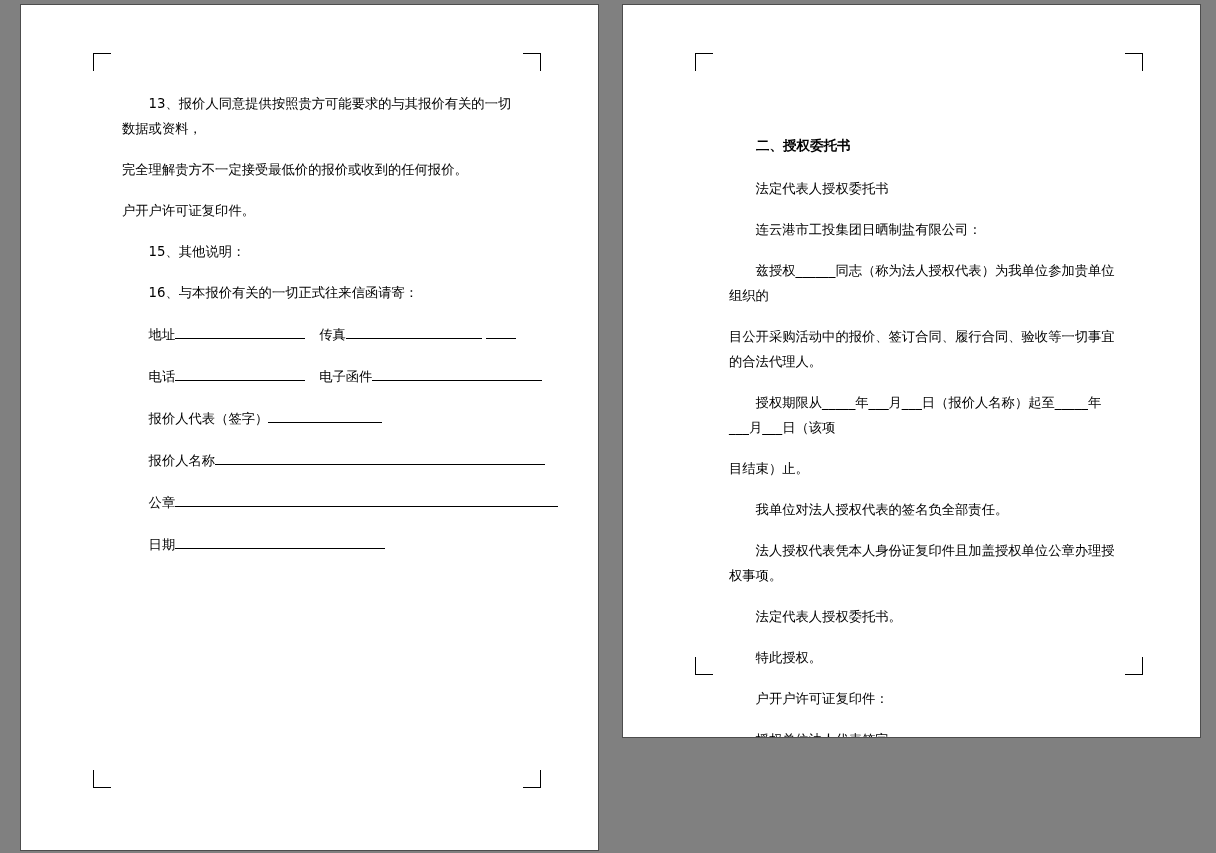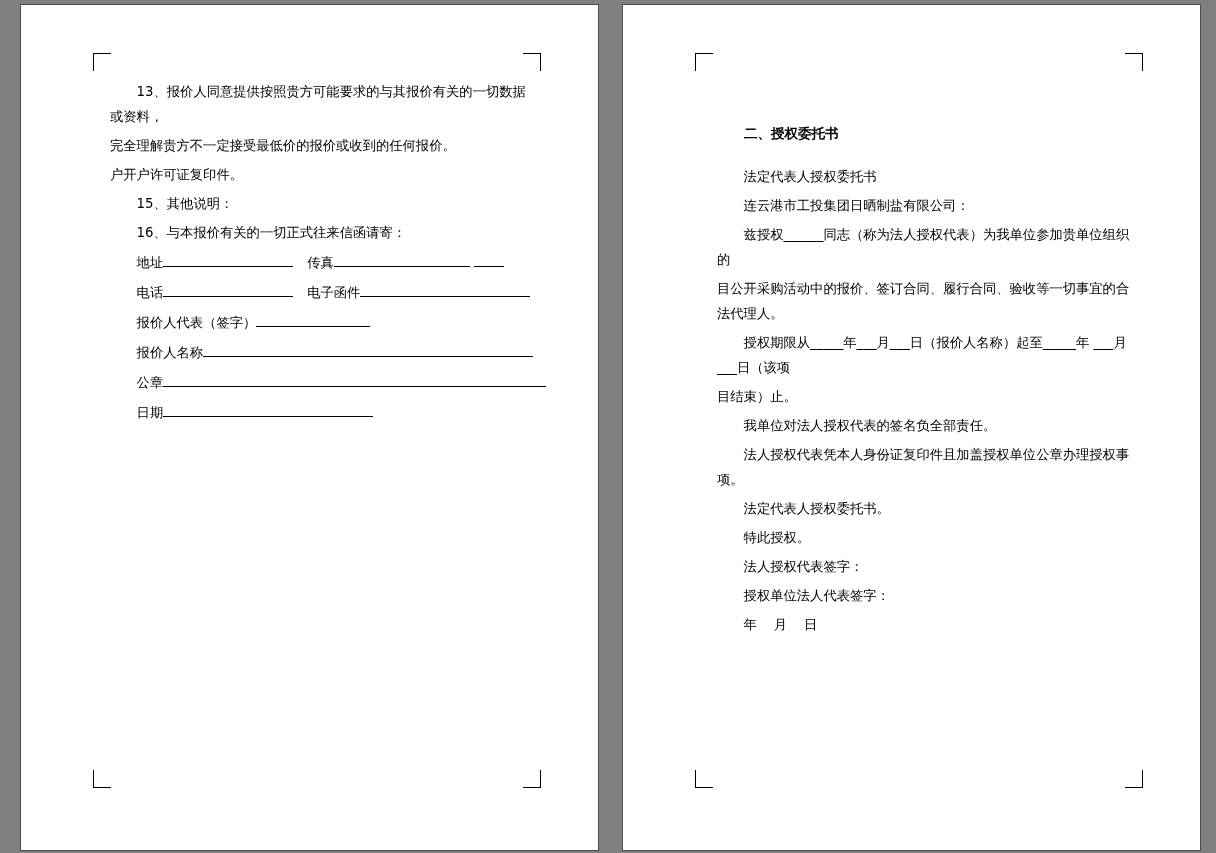--- a/index.html
+++ b/index.html
@@ -29,21 +29,21 @@
     overflow: hidden;
   }
   .page-left {
     width: 577px;
     height: 845px;
     margin-left: 21px;
     margin-top: 5px;
   }
   .page-right {
     width: 577px;
-    height: 845px;
+    height: 732px;
     margin-left: 11px;
     margin-top: 5px;
   }
   
   .crop {
     position: absolute;
     width: 18px;
     height: 18px;
   }
   .crop::before, .crop::after {
@@ -74,21 +74,21 @@
     line-height: 25px;
     color: #000;
     font-family: "DejaVu Sans", "Liberation Sans", sans-serif;
   }
   .content.right-col {
     left: 90px;
     top: 112px;
     width: 425px;
   }
   p {
-    margin: 4px;
+    margin: 16px;
     white-space: pre-wrap;
   }
   .indent { text-indent: 2em; }
   .heading {
     font-weight: bold;
     text-indent: 2em;
     margin-bottom: 18px;
     font-size: 13.5px;
   }
   .para { text-indent: 2em; }
@@ -143,19 +143,19 @@
       <p class="para">法定代表人授权委托书</p>
       <p class="para">连云港市工投集团日晒制盐有限公司：</p>
       <p class="para">兹授权______同志（称为法人授权代表）为我单位参加贵单位组织的</p>
       <p>目公开采购活动中的报价、签订合同、履行合同、验收等一切事宜的合法代理人。</p>
       <p class="para">授权期限从_____年___月___日（报价人名称）起至_____年 ___月___日（该项</p>
       <p>目结束）止。</p>
       <p class="para">我单位对法人授权代表的签名负全部责任。</p>
       <p class="para">法人授权代表凭本人身份证复印件且加盖授权单位公章办理授权事项。</p>
       <p class="para">法定代表人授权委托书。</p>
       <p class="para">特此授权。</p>
-      <p class="para">法人授权代表签字：</p>
+      <p class="para">户开户许可证复印件：</p>
       <p class="para">授权单位法人代表签字：</p>
       <p class="para">年    月    日</p>
     </div>
   </div>
 
 </div>
 
 </body></html>

